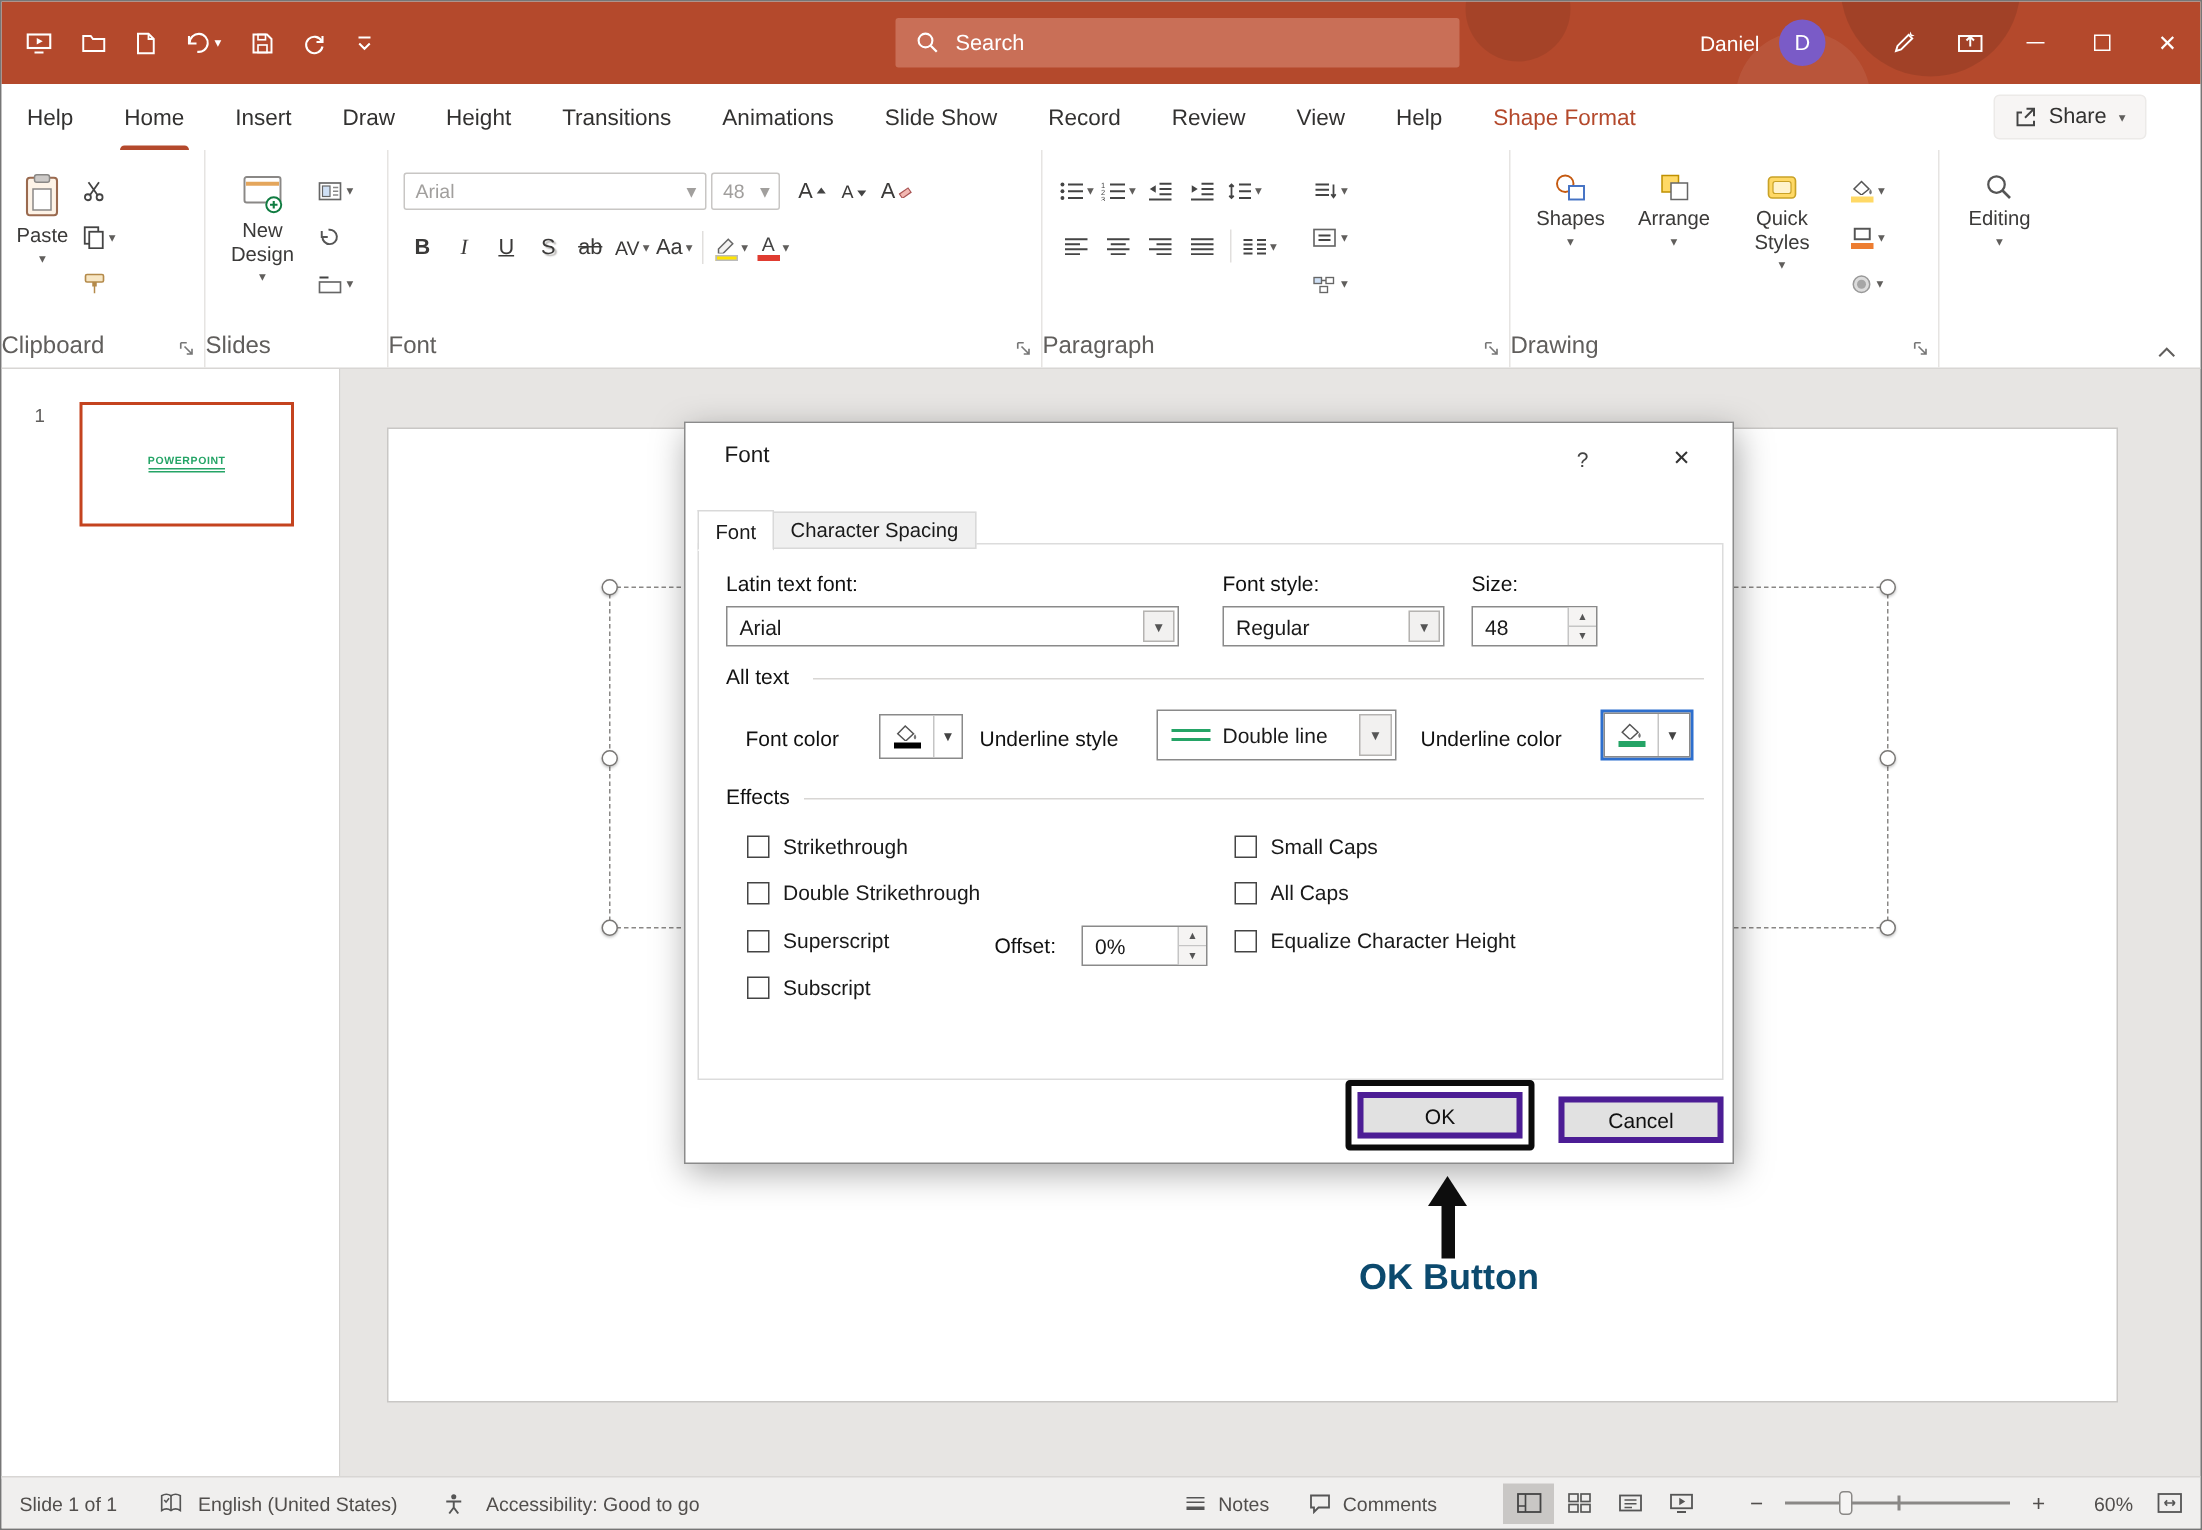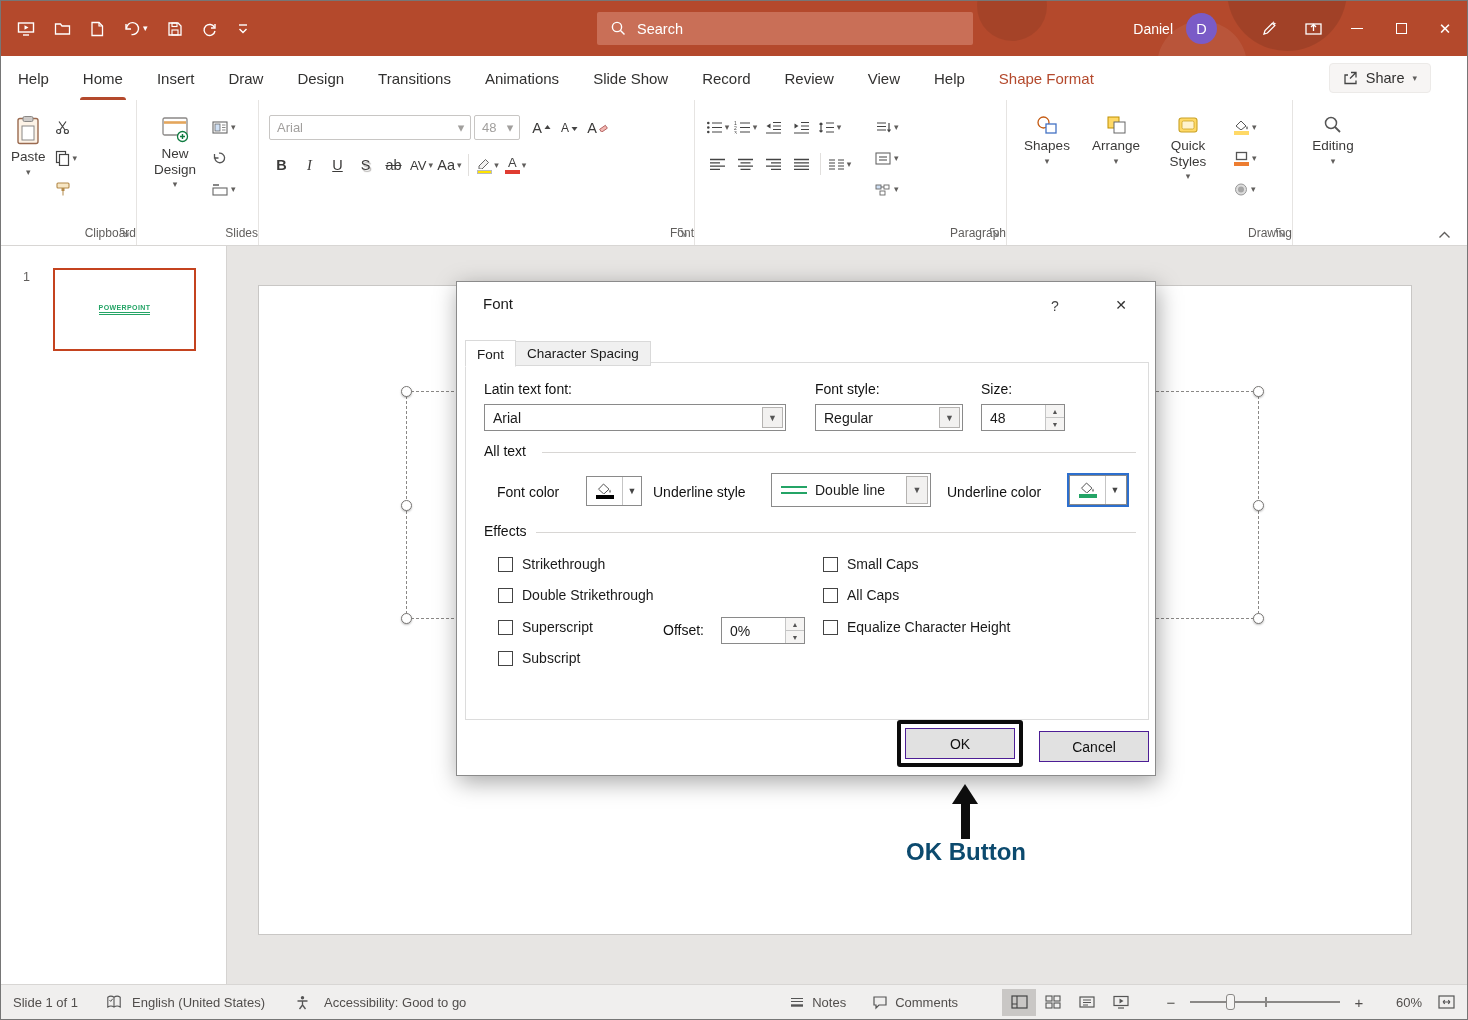--- a/index.html
+++ b/index.html
@@ -32,21 +32,21 @@
   
   .menubar{position:absolute;top:55px;left:0;width:100%;height:44px;background:#fff;display:flex;align-items:stretch;z-index:39}
   .mtab{padding:0 17px;display:flex;align-items:center;font-size:15px;color:#323130;position:relative;white-space:nowrap}
   .mtab.active::after{content:"";position:absolute;left:14px;right:14px;bottom:0;height:3px;background:#b4492c;border-radius:3px 3px 0 0}
   .mtab.accent{color:#b4492c}
   .share-btn{margin-left:auto;margin-right:36px;align-self:center;display:flex;align-items:center;gap:8px;padding:6px 13px;border-radius:4px;background:#f7f5f4;border:1px solid #eceae8;font-size:14.5px;color:#323130}
 
   
   .ribbon{position:absolute;top:99px;left:0;width:100%;height:146px;background:#fff;border-bottom:1px solid #d8d6d4;display:flex;z-index:38}
   .rgroup{position:relative;border-right:1px solid #e6e4e2;padding:15px 8px 26px 10px;display:flex;gap:9px;align-items:flex-start}
-  .glabel{position:absolute;bottom:5px;left:0;right:0;text-align:right;font-size:12px;color:#605e5c}
+  .glabel{position:absolute;bottom:5px;left:0;right:0;text-align:left;font-size:16px;color:#605e5c}
   .launcher{position:absolute;bottom:7px;right:6px}
   .bigbtn{display:flex;flex-direction:column;align-items:center;gap:3px;font-size:13.5px;color:#3b3a39;text-align:center;line-height:1.15}
   .smallcol{display:flex;flex-direction:column;gap:11px;margin-top:2px}
   .sbtn{display:flex;align-items:center;gap:3px;height:20px}
   .fontcol{display:flex;flex-direction:column;gap:13px}
   .frow{display:flex;align-items:center;gap:3px}
   .combo-r{height:25px;border:1px solid #c8c6c4;display:flex;align-items:center;border-radius:2px;color:#a19f9d;font-size:13px;padding-left:7px;justify-content:space-between}
   .combo-r .ar{width:18px;display:flex;align-items:center;justify-content:center;color:#a19f9d}
   .fbtn{min-width:25px;height:24px;display:flex;align-items:center;justify-content:center;font-size:14.5px;color:#3b3a39;gap:2px}
   .fbtn .b{font-weight:bold}
@@ -92,21 +92,21 @@
   .ck{width:15px;height:15px;border:1.4px solid #444;background:#fff}
   .cklbl{margin-left:9px;font-size:14px;white-space:nowrap}
   .colorbtn{position:absolute;height:30px;border:1px solid #8a8a8a;background:#fff;display:flex;align-items:stretch}
   .colorbtn .cbl{width:35px;display:flex;flex-direction:column;align-items:center;justify-content:center}
   .colorbtn .cbr{width:19px;display:flex;align-items:center;justify-content:center;border-left:1px solid #c5c5c5;font-size:9px;color:#444}
   .colorbtn .swatch{width:18px;height:4px;margin-top:1px}
   .colorbtn.focus{box-shadow:0 0 0 2px #2d6fce}
   .ucombo{position:absolute;height:34px;border:1px solid #8a8a8a;background:#fff;display:flex;align-items:center;padding-left:9px;gap:8px;font-size:14px}
   .ucombo .dbl{width:26px;height:8px;border-top:2px solid #24a466;border-bottom:2px solid #24a466}
   .ucombo .ucb{position:absolute;right:2px;top:2px;bottom:2px;width:22px;border:1px solid #b5b3b1;background:#f2f1f0;display:flex;align-items:center;justify-content:center;font-size:9px;color:#555}
-  .dbtn{width:110px;height:31px;background:#e1e1e1;border:1px solid #4c1d95;font-size:14px;font-family:"Liberation Sans",sans-serif;color:#111}
+  .dbtn{width:110px;height:31px;background:#e1e1e1;border:4px solid #4c1d95;font-size:14px;font-family:"Liberation Sans",sans-serif;color:#111}
   .ok-wrap{position:absolute;left:440px;top:438px;border:4px solid #0b0b0b;border-radius:3px;padding:4px;background:#fff}
   .cancel-pos{position:absolute;left:582px;top:449px}
 
   
   .ann{position:absolute;z-index:30}
   .ann-head{width:0;height:0;border-left:13px solid transparent;border-right:13px solid transparent;border-bottom:20px solid #0d0d0d;margin:0 auto}
   .ann-shaft{width:9px;height:35px;background:#0d0d0d;margin:0 auto}
   .ann-label{position:absolute;left:840px;top:837px;width:250px;text-align:center;font-size:24px;font-weight:800;color:#0c4a6e;z-index:30}
 
   
@@ -212,21 +212,21 @@
         </span>
       <span class="tbtn xglyph">✕</span>
     </div>
   </div>
 
   <div class="menubar">
     <div class="mtab">Help</div>
     <div class="mtab active">Home</div>
     <div class="mtab">Insert</div>
     <div class="mtab">Draw</div>
-    <div class="mtab">Design</div>
+    <div class="mtab">Height</div>
     <div class="mtab">Transitions</div>
     <div class="mtab">Animations</div>
     <div class="mtab">Slide Show</div>
     <div class="mtab">Record</div>
     <div class="mtab">Review</div>
     <div class="mtab">View</div>
     <div class="mtab">Help</div>
     <div class="mtab accent">Shape Format</div>
     <div class="share-btn">
       <span>

